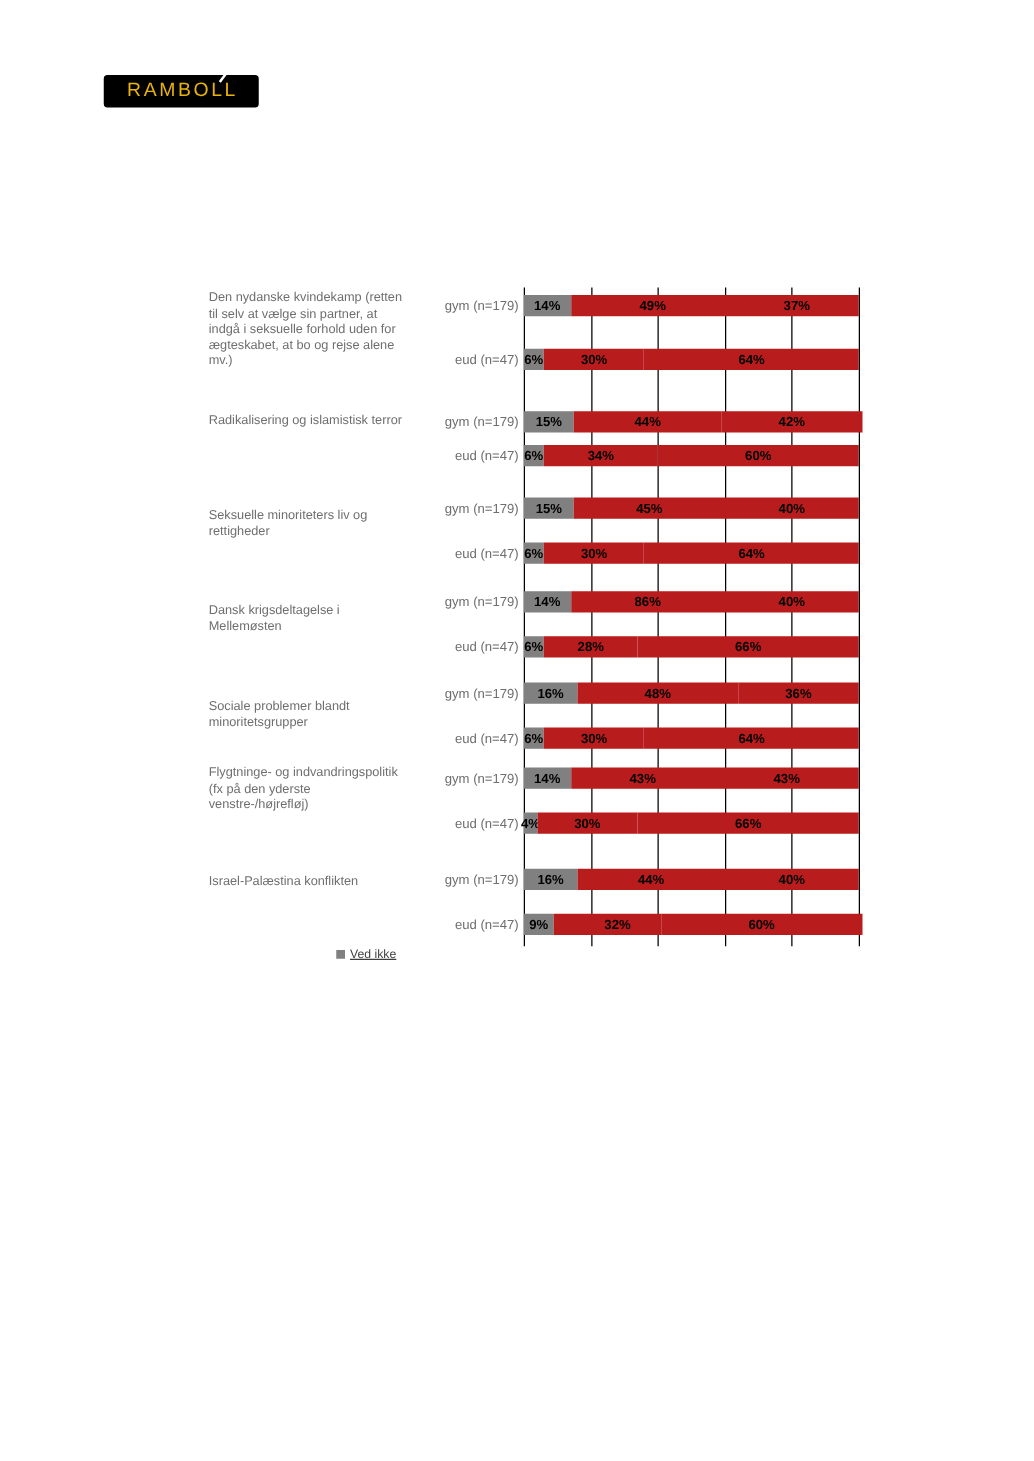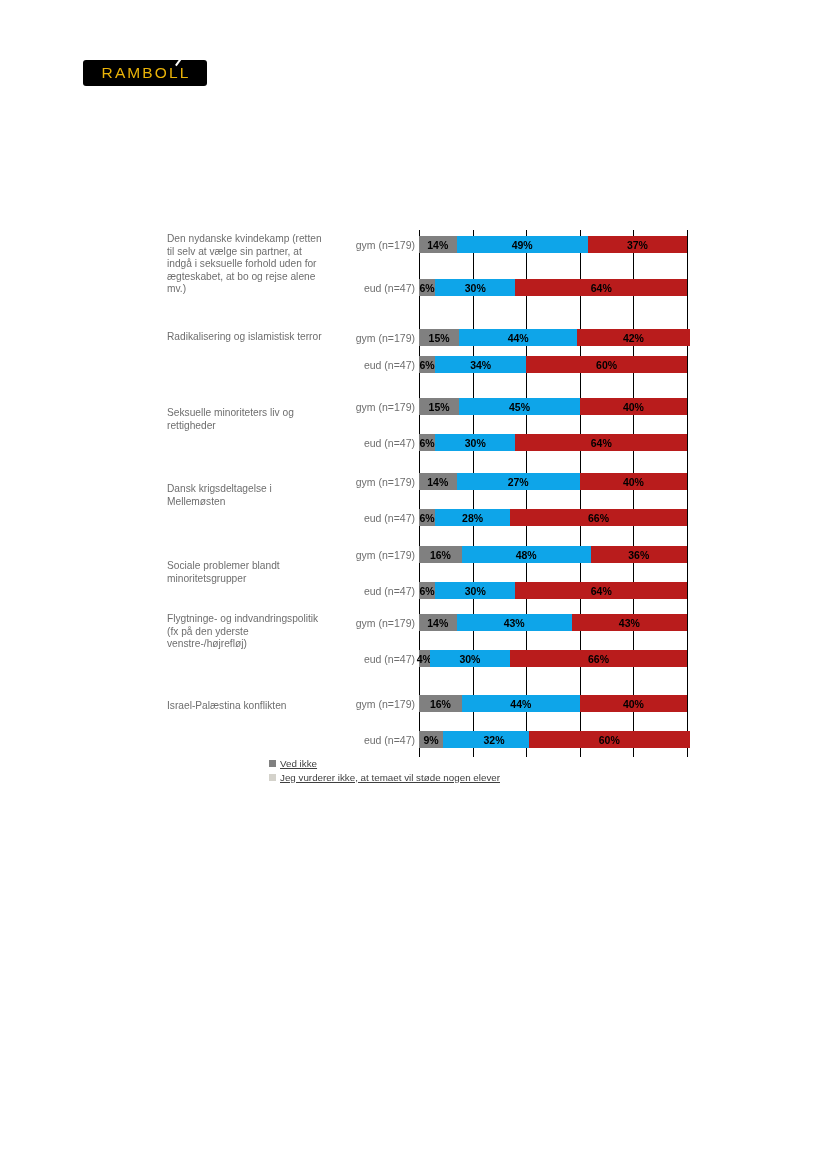--- a/index.html
+++ b/index.html
@@ -95,21 +95,21 @@
     align-items: center;
     justify-content: center;
     font-size: 10.5px;
     font-weight: bold;
     color: #000000;
     overflow: visible;
     white-space: nowrap;
     box-sizing: border-box;
   }
   .seg-dontknow { background: #808080; }
-  .seg-nooffense { background: #0ea5e9; }
+  .seg-nooffense { background: #b91c1c; }
   .seg-likely    { background: #b91c1c; }
 
   
   .cat-label {
     position: absolute;
     left: 167px;
     width: 160px;
     font-size: 10.2px;
     line-height: 12.6px;
     color: #6E6E6E;
@@ -196,21 +196,21 @@
         <div class="seg seg-nooffense" style="left: 40.2px; width: 120.6px;">45%</div>
         <div class="seg seg-likely" style="left: 160.8px; width: 107.2px;">40%</div>
       </div>
       <div class="bar-row" style="top: 434px; width: 268px;">
         <div class="seg seg-dontknow" style="left: 0px; width: 16.08px;">6%</div>
         <div class="seg seg-nooffense" style="left: 16.08px; width: 80.4px;">30%</div>
         <div class="seg seg-likely" style="left: 96.48px; width: 171.52px;">64%</div>
       </div>
       <div class="bar-row" style="top: 473px; width: 268px;">
         <div class="seg seg-dontknow" style="left: 0px; width: 37.52px;">14%</div>
-        <div class="seg seg-nooffense" style="left: 37.52px; width: 123.28px;">27%</div>
+        <div class="seg seg-nooffense" style="left: 37.52px; width: 123.28px;">86%</div>
         <div class="seg seg-likely" style="left: 160.8px; width: 107.2px;">40%</div>
       </div>
       <div class="bar-row" style="top: 509px; width: 268px;">
         <div class="seg seg-dontknow" style="left: 0px; width: 16.08px;">6%</div>
         <div class="seg seg-nooffense" style="left: 16.08px; width: 75.04px;">28%</div>
         <div class="seg seg-likely" style="left: 91.12px; width: 176.88px;">66%</div>
       </div>
       <div class="bar-row" style="top: 546px; width: 268px;">
         <div class="seg seg-dontknow" style="left: 0px; width: 42.88px;">16%</div>
         <div class="seg seg-nooffense" style="left: 42.88px; width: 128.64px;">48%</div>
@@ -291,18 +291,14 @@
       </div>
       <div class="series-label-wrap" style="top: 734px;">
         <div class="series-label">eud (n=47)</div>
       </div>
     </div>
   <div class="legend" id="legend">
       <div class="legend-item">
         <span class="legend-swatch" style="background: rgb(128, 128, 128);"></span>
         <span>Ved ikke</span>
       </div>
-      <div class="legend-item">
-        <span class="legend-swatch" style="background: rgb(212, 210, 203);"></span>
-        <span>Jeg vurderer ikke, at temaet vil støde nogen elever</span>
-      </div>
     </div>
 </div>
 
 </body></html>

